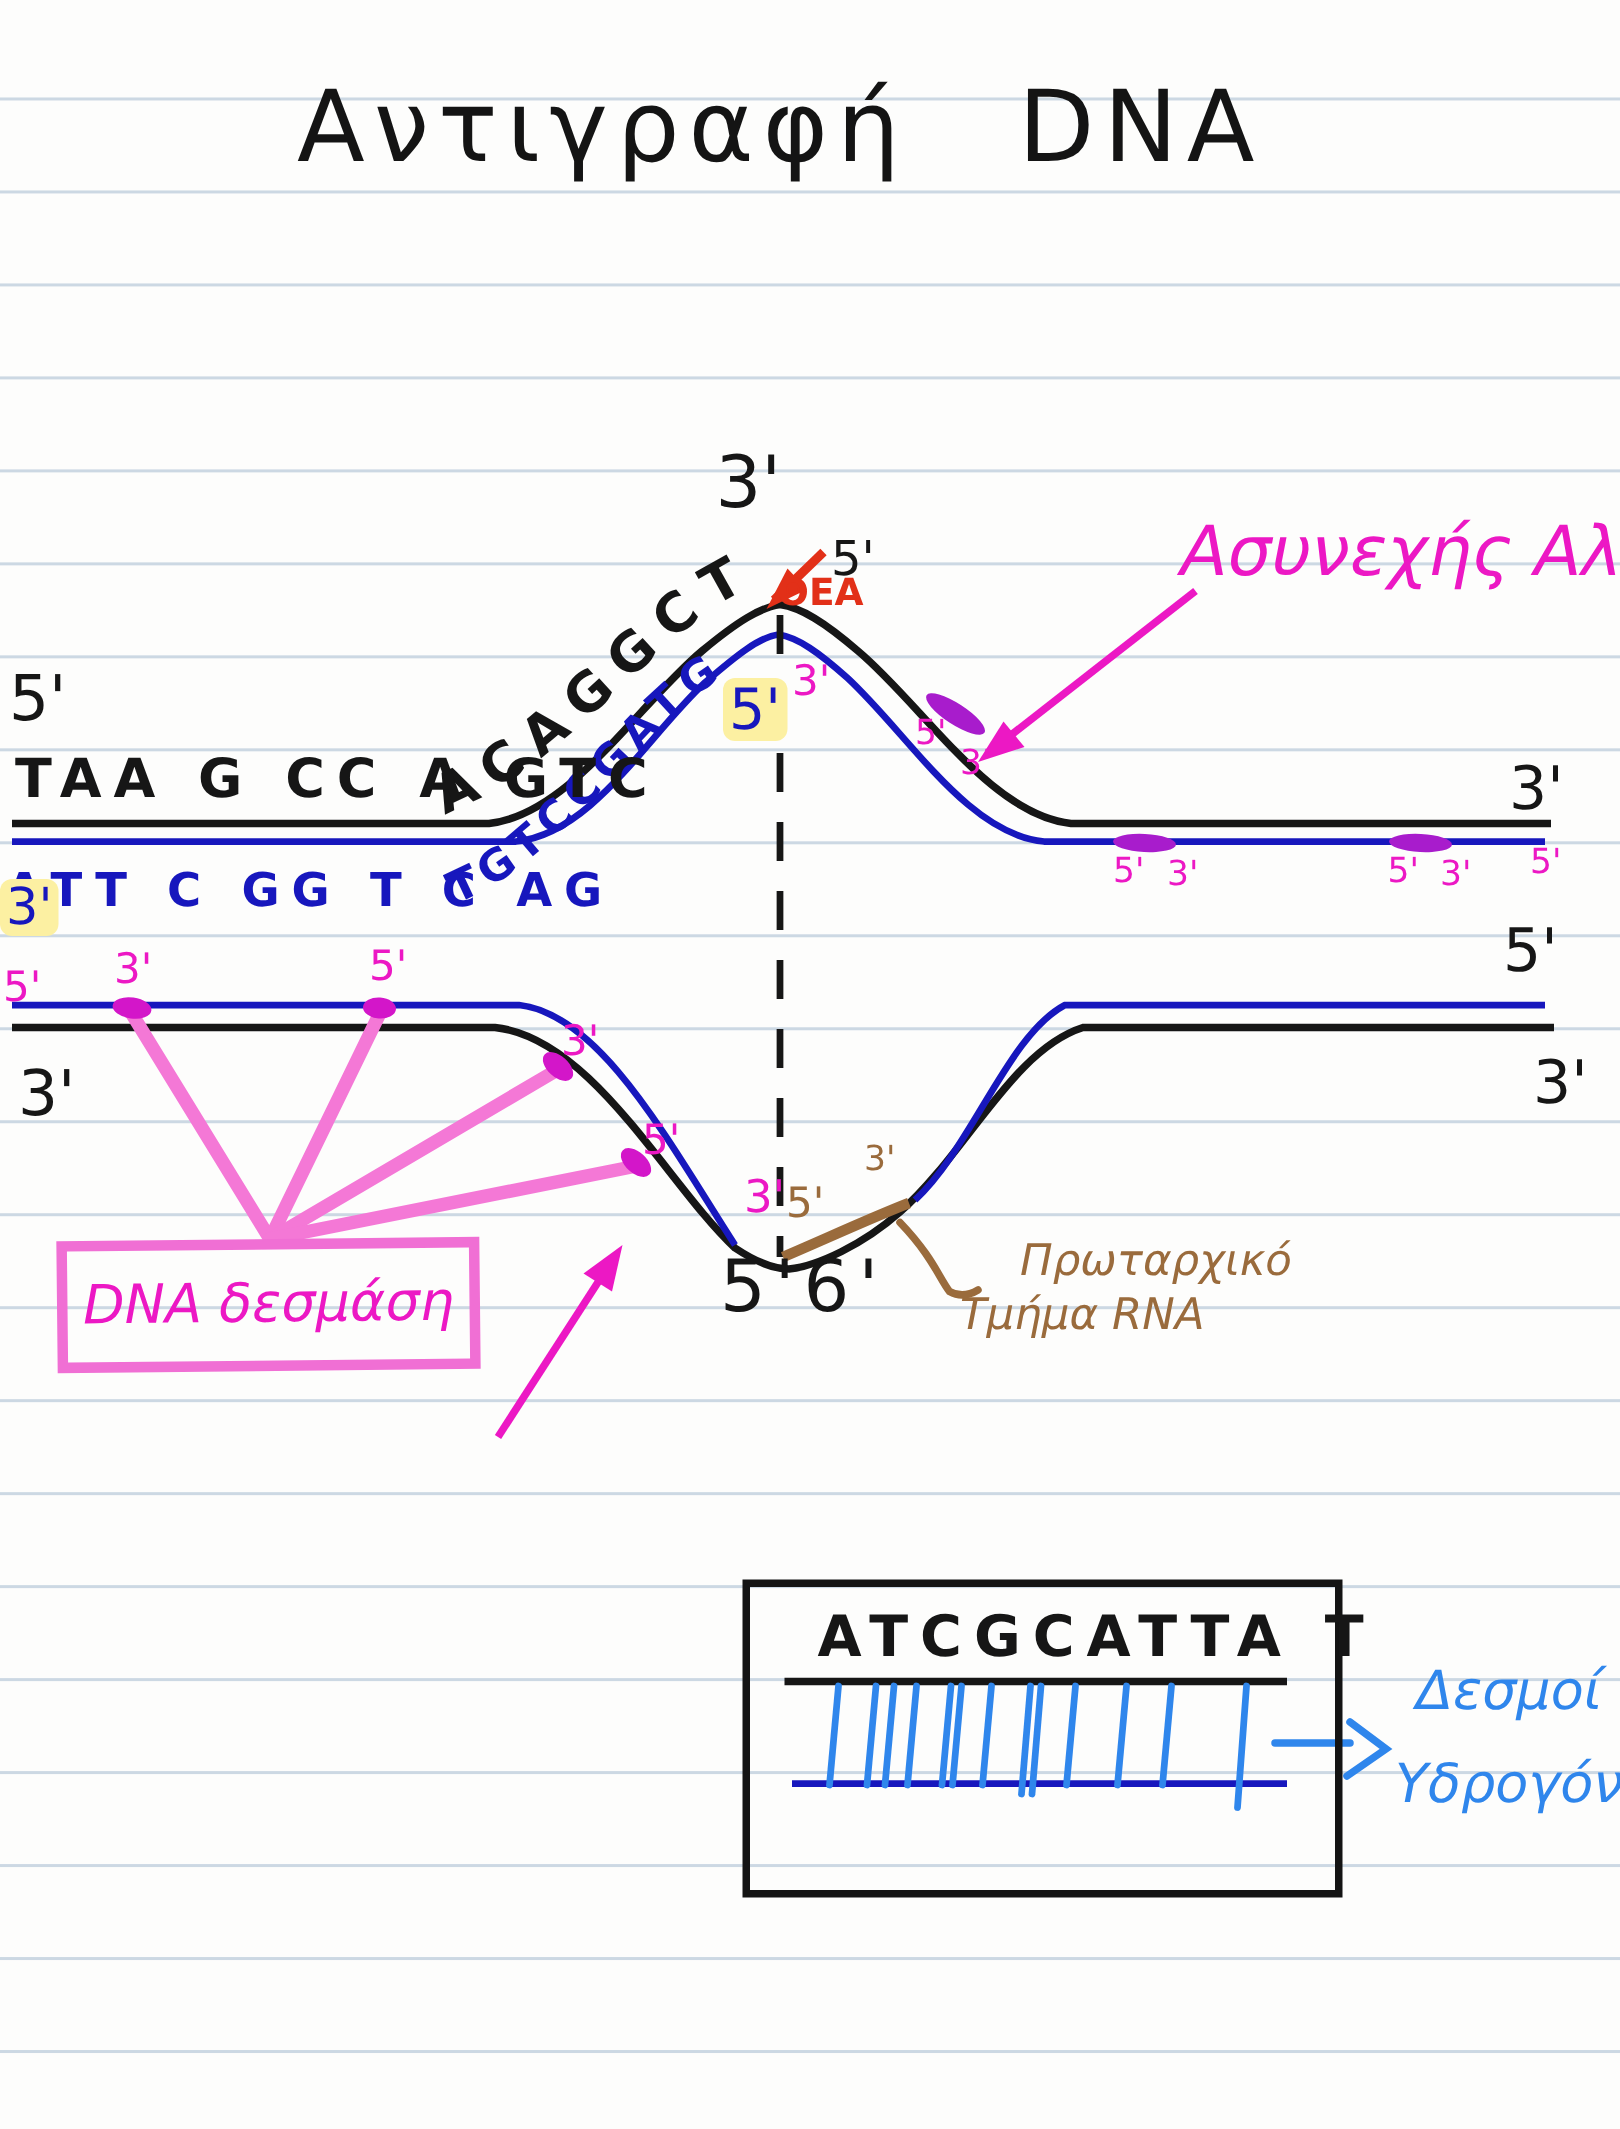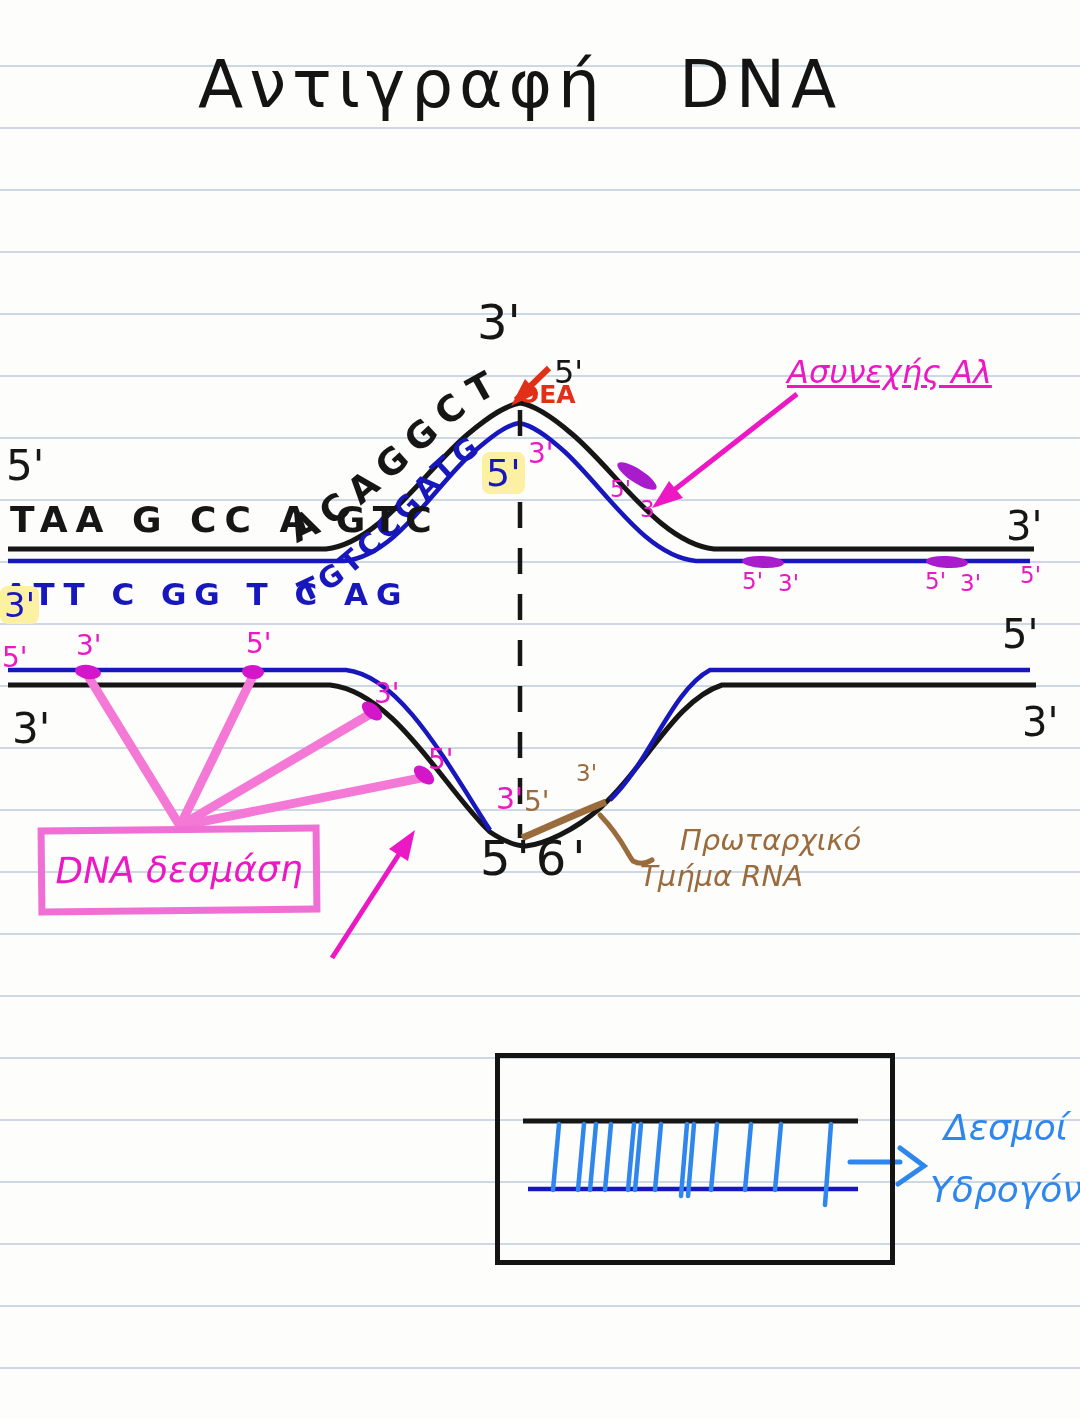--- a/index.html
+++ b/index.html
@@ -124,21 +124,21 @@
 
   <div class="lbl title" style="left:198px;top:52px;">Αντιγραφή DNA</div>
 
   <div class="lbl blk seq" style="left:10px;top:502px;font-size:36px;">TAA G CC A GTC</div>
   <div class="lbl blu seq" style="left:4px;top:566px;font-size:31px;margin-top:13px;">ATT C GG T C AG</div>
 
   <div class="lbl blk" style="left:6px;top:445px;font-size:42px;">5'</div>
   <div class="lbl blk" style="left:477px;top:298px;font-size:48px;">3'</div>
   <div class="lbl red" style="left:518px;top:334px;font-size:25px;">ΘΕΑ</div>
   <div class="lbl blk" style="left:554px;top:356px;font-size:32px;">5'</div>
-  <div class="lbl mag script" style="left:787px;top:356px;font-size:32px;text-decoration:underline;">Ασυνεχής Αλ</div>
+  <div class="lbl mag script" style="left:787px;top:344px;font-size:46px;">Ασυνεχής Αλ</div>
   <div class="lbl mag" style="left:528px;top:440px;font-size:28px;">3'</div>
   <div class="lbl blu hl" style="left:482px;top:452px;font-size:38px;">5'</div>
   <div class="lbl mag" style="left:610px;top:478px;font-size:23px;">5'</div>
   <div class="lbl mag" style="left:640px;top:498px;font-size:23px;">3'</div>
   <div class="lbl blk" style="left:1006px;top:506px;font-size:40px;">3'</div>
   <div class="lbl mag" style="left:742px;top:570px;font-size:23px;">5'</div>
   <div class="lbl mag" style="left:778px;top:572px;font-size:23px;">3'</div>
   <div class="lbl mag" style="left:925px;top:570px;font-size:23px;">5'</div>
   <div class="lbl mag" style="left:960px;top:572px;font-size:23px;">3'</div>
   <div class="lbl mag" style="left:1020px;top:564px;font-size:23px;">5'</div>
@@ -161,17 +161,18 @@
 
   <div class="ligbox">
     <span class="lbl mag script" style="position:static;font-size:36px;">DNA δεσμάση</span>
   </div>
 
 
   <div class="lbl brn script" style="left:680px;top:826px;font-size:29px;">Πρωταρχικό</div>
   <div class="lbl brn script" style="left:640px;top:862px;font-size:29px;">Τμήμα RNA</div>
 
   <div class="dnabox"></div>
+  <div class="lbl blk seq" style="left:545px;top:1072px;font-size:38px;">ATCGCATTA T</div>
 
   <div class="lbl lbb script" style="left:944px;top:1110px;font-size:36px;">Δεσμοί</div>
   <div class="lbl lbb script" style="left:930px;top:1172px;font-size:36px;">Υδρογόνου</div>
 
 </div>
 
 </body></html>

